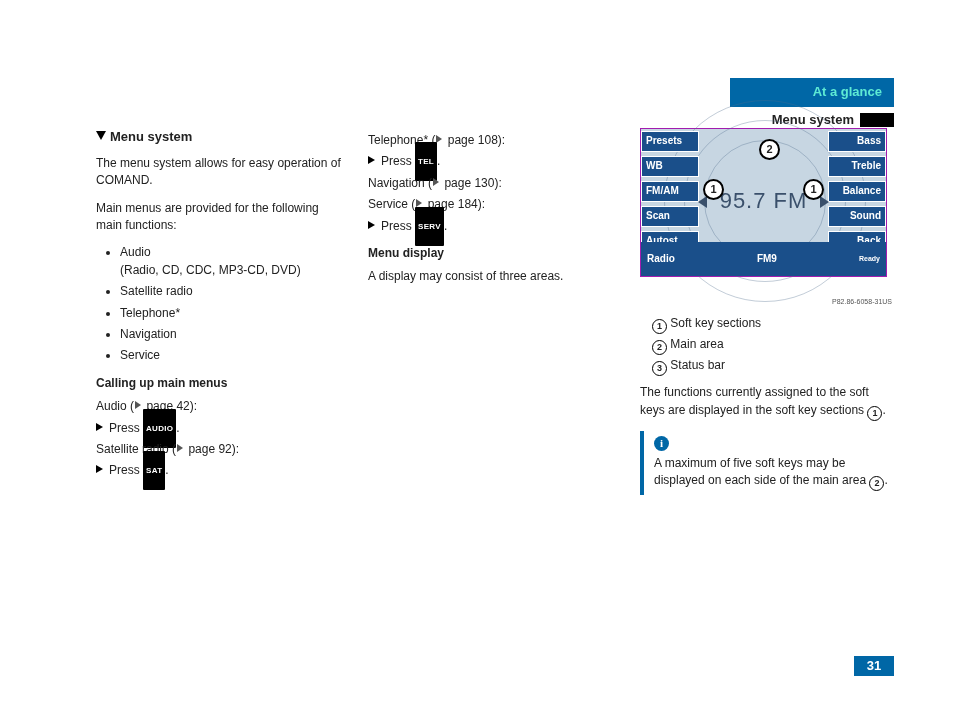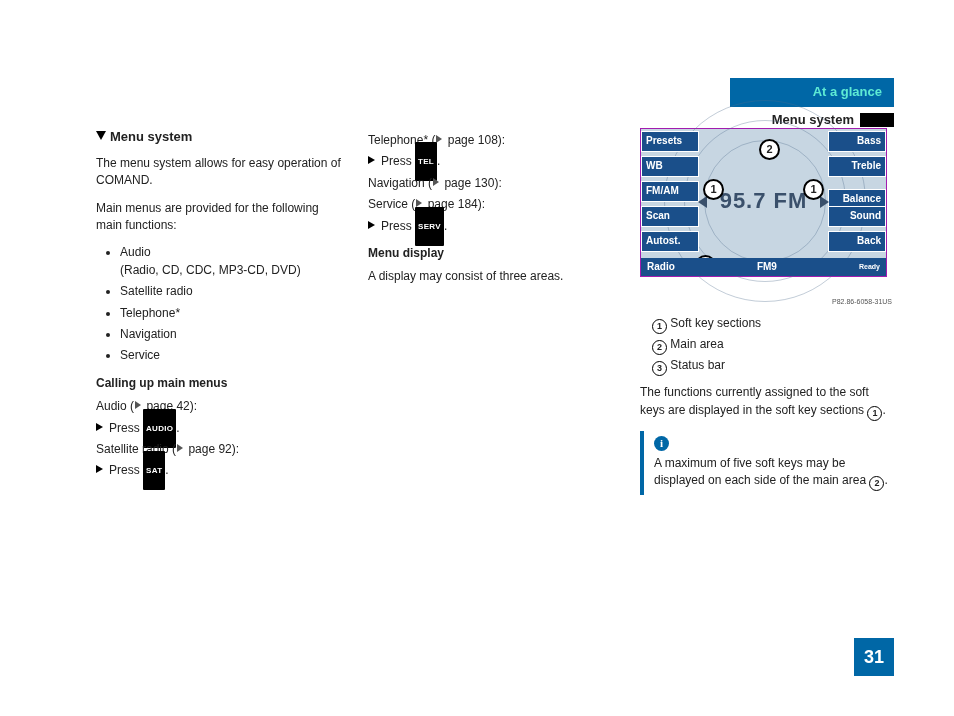--- a/index.html
+++ b/index.html
@@ -48,31 +48,31 @@
   
   .circ{display:inline-block;width:13px;height:13px;border:1px solid #000;border-radius:50%;text-align:center;font-size:9px;line-height:13px;font-weight:bold;vertical-align:-2px}
   .circ.big{width:17px;height:17px;border-width:2px;font-size:11px;line-height:17px;background:#fff}
   
   .info{border-left:4px solid var(--blue);padding:4px 0 4px 10px;margin-top:10px}
   .info-icon{display:inline-block;width:15px;height:15px;border-radius:50%;background:var(--blue);color:#fff;font-weight:bold;font-style:normal;font-family:Georgia,serif;text-align:center;line-height:15px;font-size:11px;margin-bottom:4px}
   
   .screen{width:245px;height:147px;background:var(--screenbg);position:relative;margin-bottom:20px;border:1px solid #a21caf}
   .screen .sk{position:absolute;background:var(--darkblue);color:#fff;font-size:10px;font-weight:bold;padding:2px 4px;width:48px;text-align:left;border:1px solid #fff}
   .screen .sk.r{text-align:right}
-  .screen .status{position:absolute;left:0;right:0;bottom:0;height:18px;background:var(--darkblue);color:#fff;font-size:10px;font-weight:bold;display:flex;align-items:center;padding:0 6px;justify-content:space-between}
-  .screen .freq{position:absolute;left:0;right:0;top:56px;text-align:center;font-size:22px;font-weight:bold;color:#3a506b;letter-spacing:1px}
+  .screen .status{position:absolute;left:0;right:0;bottom:0;height:18px;background:var(--darkblue);color:#fff;font-size:10px;font-weight:bold;display:flex;align-items:center;padding:8px 6px;justify-content:space-between}
+  .screen .freq{position:absolute;left:0;right:0;top:56px;text-align:center;font-size:22px;font-weight:normal;color:#3a506b;letter-spacing:1px}
   .screen .seek{display:inline-block;width:0;height:0;border-top:6px solid transparent;border-bottom:6px solid transparent}
   .screen .seek.l{border-right:9px solid #3a506b}
   .screen .seek.r{border-left:9px solid #3a506b}
   .screen .rings{position:absolute;left:50%;top:48%;width:170px;height:170px;transform:translate(-50%,-50%);pointer-events:none}
   .screen .rings span{position:absolute;border:1px solid rgba(80,110,140,.35);border-radius:50%}
   .imgref{font-size:7px;color:#555;text-align:right;margin:2px 0 8px 0}
   .legend .row{margin:2px 12px}
   
-  .pagenum{position:absolute;right:60px;bottom:40px;background:var(--blue);color:#fff;font-weight:bold;font-size:18px;width:40px;height:38px;display:flex;align-items:center;justify-content:center}
+  .pagenum{position:absolute;right:60px;bottom:40px;background:var(--blue);color:#fff;font-weight:bold;font-size:13px;width:40px;height:20px;display:flex;align-items:center;justify-content:center}
 </style>
 </head>
 <body>
 
 <div class="page">
 
   <div class="hdr">
     <div class="hdr-blue">At a glance</div>
     <div class="hdr-black">
       <span>Menu system</span>
@@ -127,21 +127,21 @@
         </div>
 
         <div class="sk" style="left:0;top:2px">Presets</div>
         <div class="sk" style="left:0;top:27px">WB</div>
         <div class="sk" style="left:0;top:52px">FM/AM</div>
         <div class="sk" style="left:0;top:77px">Scan</div>
         <div class="sk" style="left:0;top:102px">Autost.</div>
 
         <div class="sk r" style="right:0;top:2px">Bass</div>
         <div class="sk r" style="right:0;top:27px">Treble</div>
-        <div class="sk r" style="right:0;top:60px">Balance</div>
+        <div class="sk r" style="right:0;top:52px">Balance</div>
         <div class="sk r" style="right:0;top:77px">Sound</div>
         <div class="sk r" style="right:0;top:102px">Back</div>
 
         <div class="freq">
           <span class="seek l"></span>
           <span style="margin:0 6px">95.7 FM</span>
           <span class="seek r"></span>
         </div>
 
         <span class="circ big" style="position:absolute;left:62px;top:50px">1</span>

